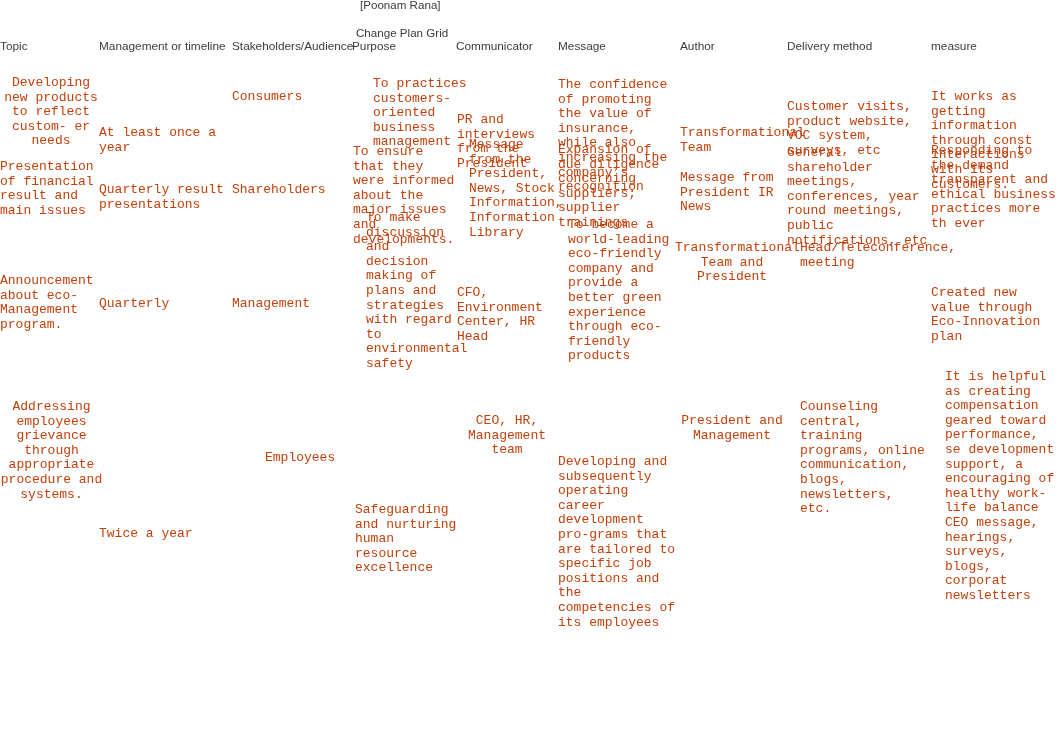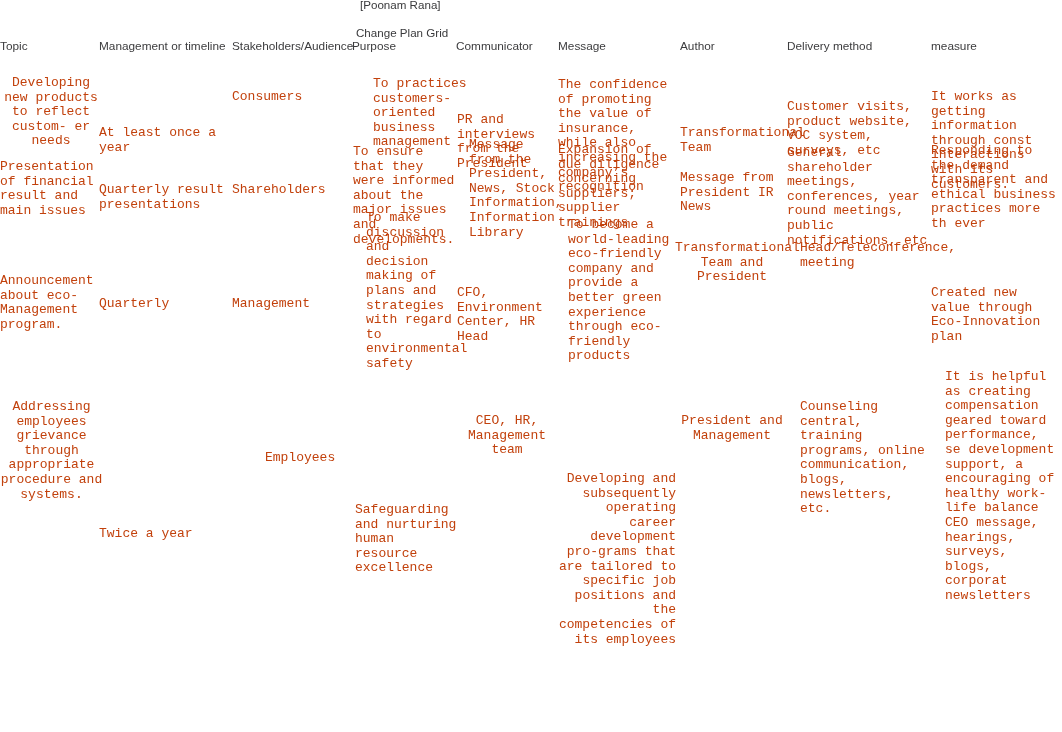--- a/index.html
+++ b/index.html
@@ -134,21 +134,21 @@
   <div class="run c-center" style="left:0px; top:400px; width:103px;">Addressing employees grievance through appropriate procedure and systems.</div>
 
   <div class="run c-left" style="left:99px; top:527px; width:150px;">Twice a year</div>
 
   <div class="run c-left" style="left:265px; top:419px; width:118px;margin-top:32px;">Employees</div>
 
   <div class="run c-left" style="left:355px; top:503px; width:108px;">Safeguarding and nurturing human resource excellence</div>
 
   <div class="run c-center" style="left:452px; top:414px; width:110px;">CEO, HR, Management team</div>
 
-  <div class="run c-left" style="left:558px; top:472px; width:118px;text-align:right;">Developing and subsequently operating career development pro-grams that are tailored to specific job positions and the competencies of its employees</div>
+  <div class="run c-left" style="left:558px; top:455px; width:118px;">Developing and subsequently operating career development pro-grams that are tailored to specific job positions and the competencies of its employees</div>
 
   <div class="run c-center" style="left:680px; top:414px; width:104px;">President and Management</div>
 
   <div class="run c-left clip-right" style="left:945px; top:370px; width:117px;">It is helpful as creating compensation geared toward performance, se development support, a encouraging of healthy work-life balance CEO message, hearings, surveys, blogs, corporat newsletters</div>
 
   <div class="run c-left" style="left:800px; top:400px; width:128px;">Counseling central, training programs, online communication, blogs, newsletters, etc.</div>
 
 </div>
 
 </body></html>

